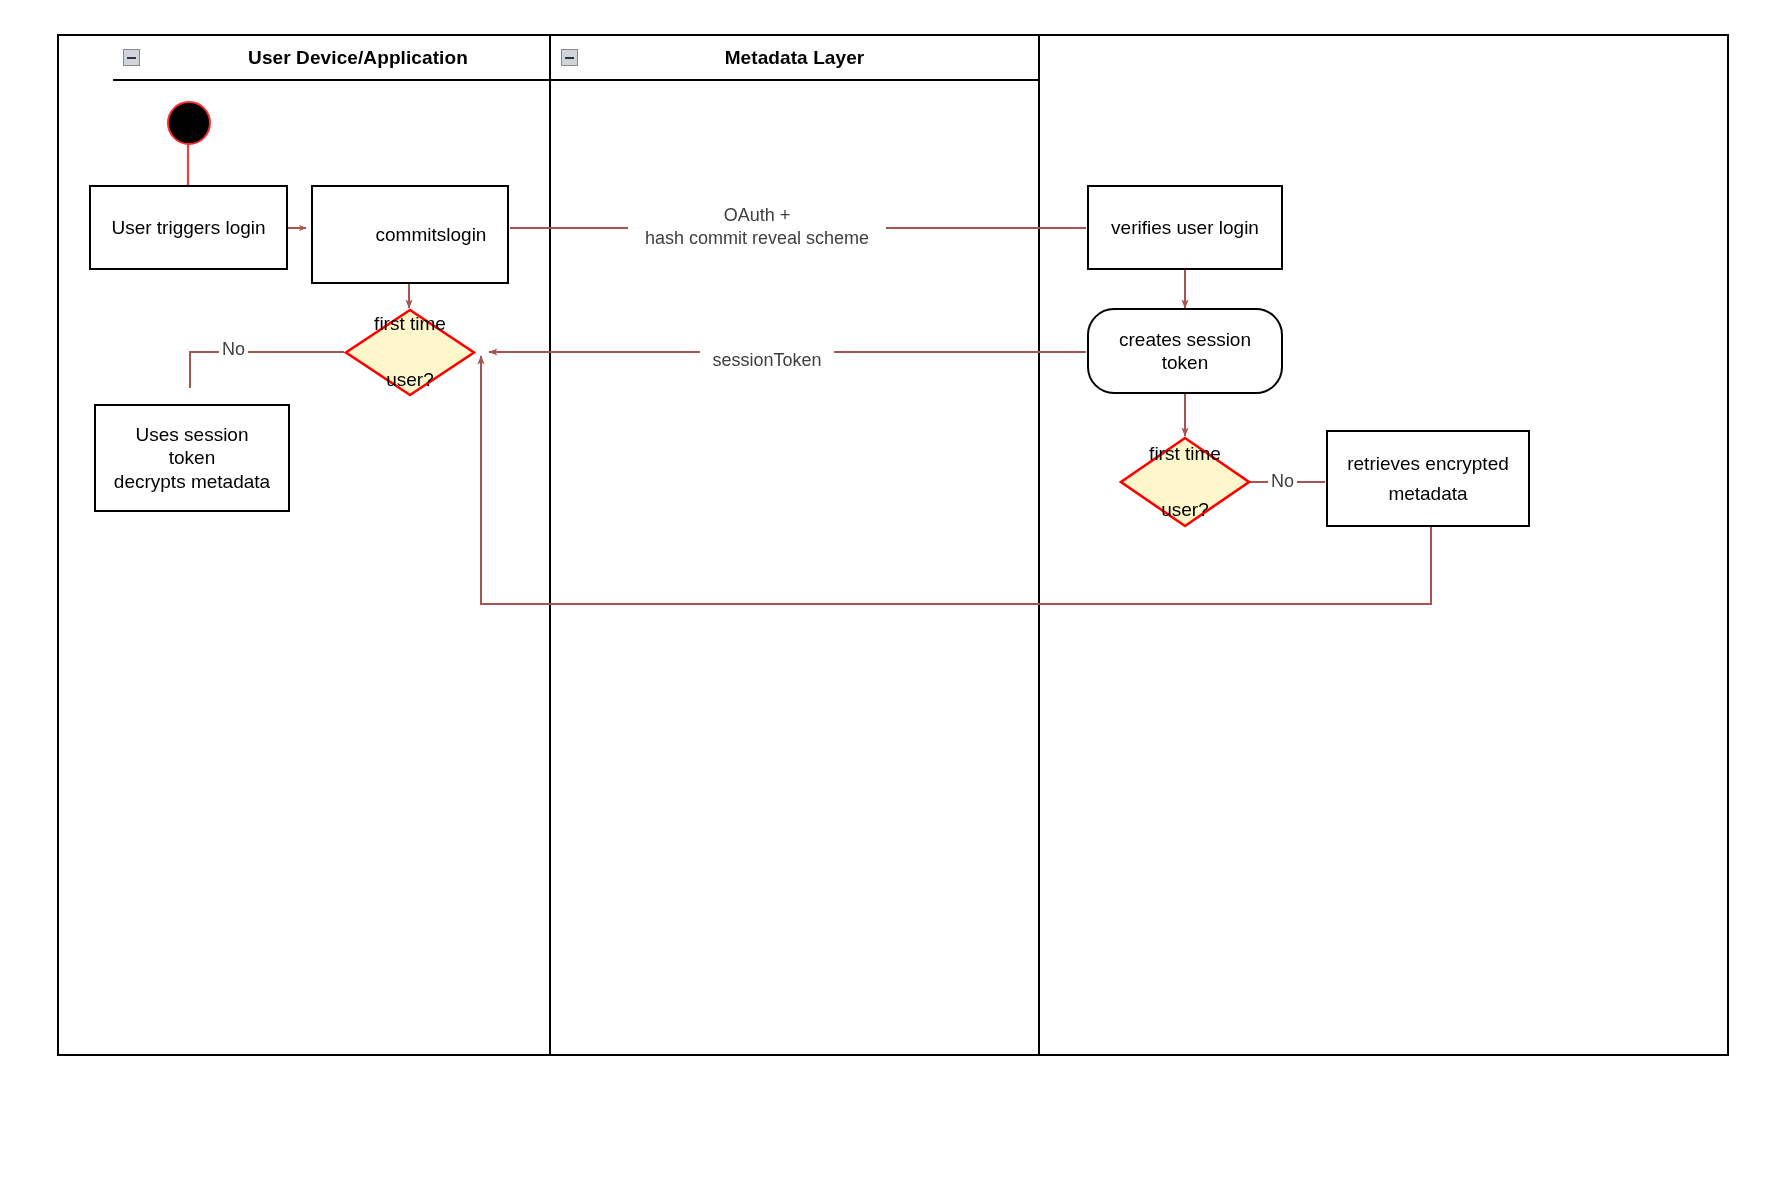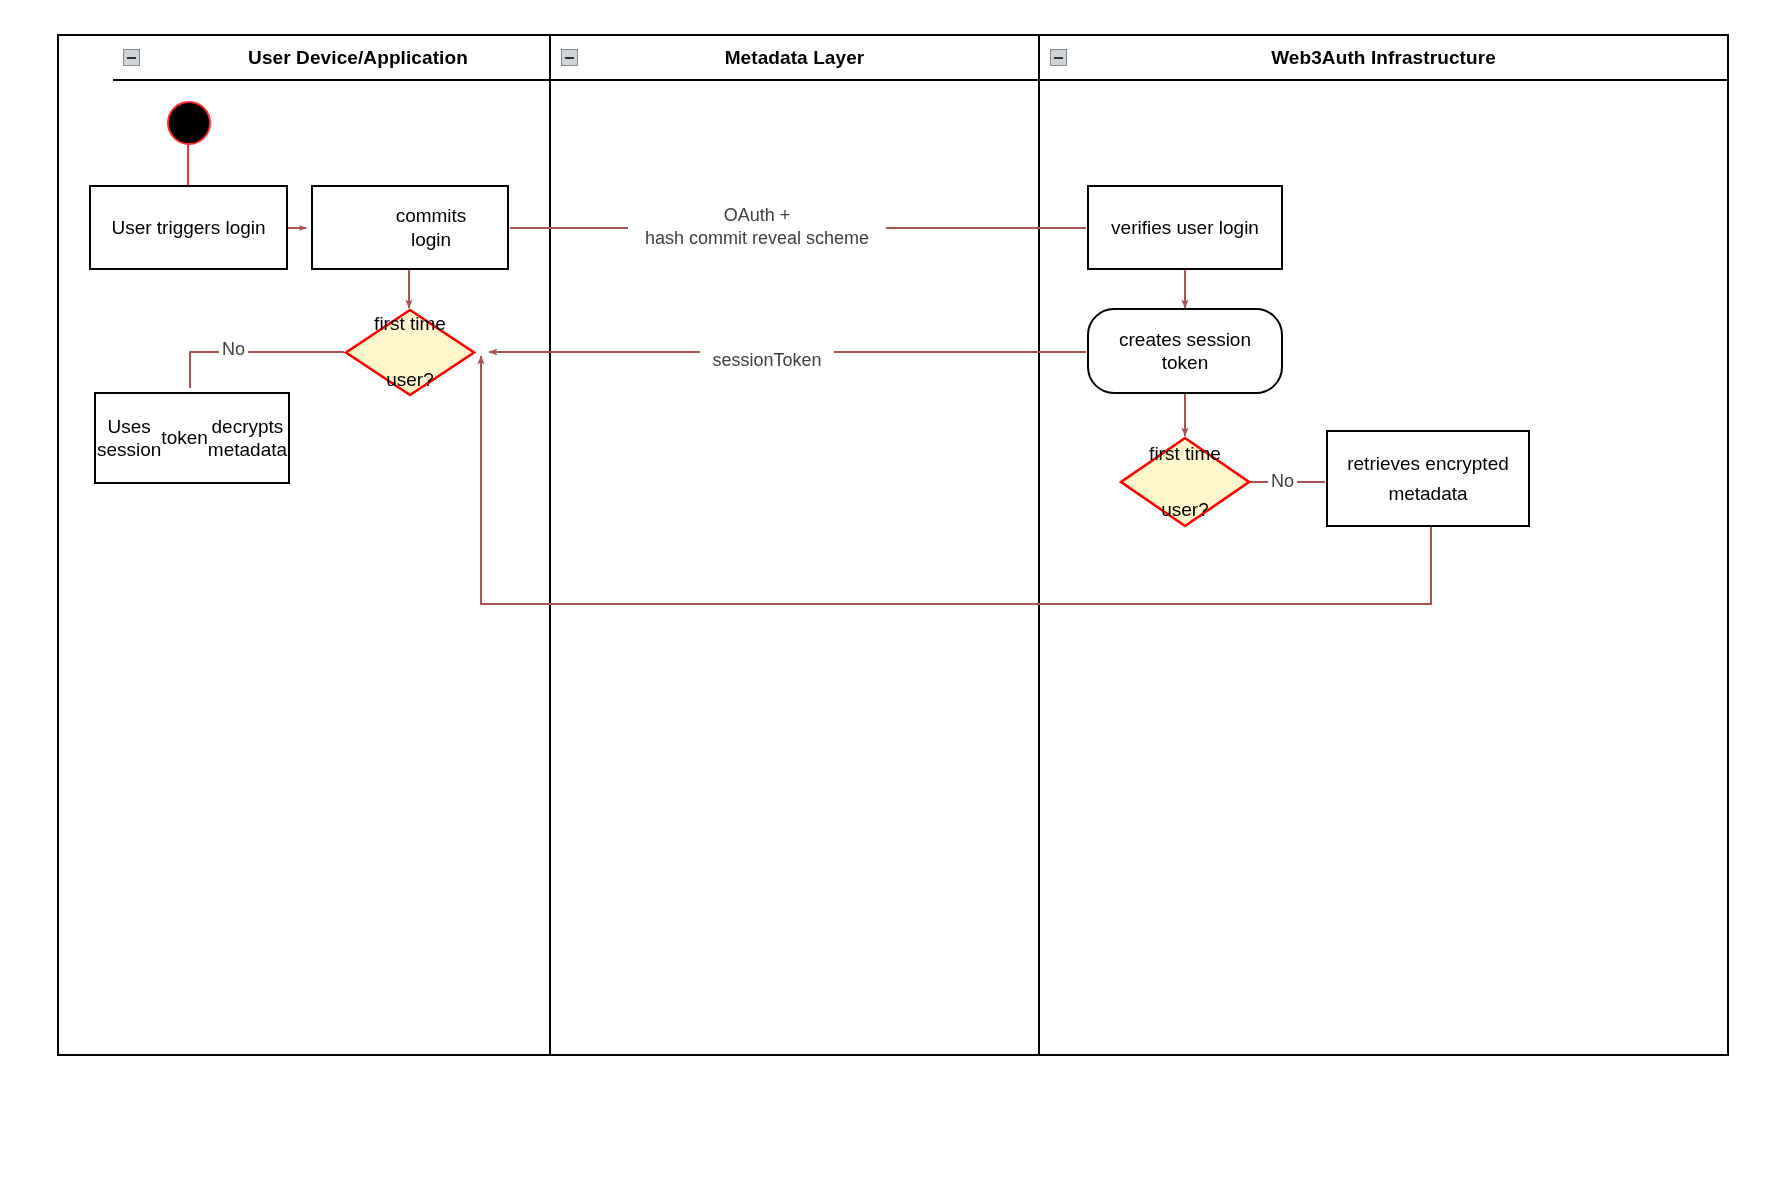--- a/index.html
+++ b/index.html
@@ -55,28 +55,20 @@
 
   <div class="lane" style="left:551px;top:36px;width:487px;height:1018px;">
     <div class="lane-header">
       <div class="collapse-box">
           <i></i>
         </div>
       <span class="lane-title">Metadata Layer</span>
     </div>
   </div>
 
-  <div class="lane" style="left:1040px;top:36px;width:687px;height:1018px;">
-    <div class="lane-header">
-      <div class="collapse-box">
-          <i></i>
-        </div>
-      <span class="lane-title">Web3Auth Infrastructure</span>
-    </div>
-  </div>
 
   <div class="lane-divider" style="left:549px;top:36px;height:1018px;"></div>
   <div class="lane-divider" style="left:1038px;top:36px;height:1018px;"></div>
 
   <svg class="wires">
     <defs>
       <marker id="ah" markerWidth="11" markerHeight="11" refX="8.6" refY="4" orient="auto" markerUnits="userSpaceOnUse">
         <path d="M0,0.4 L9.4,4 L0,7.6 L2.4,4 Z" fill="#a85450"></path>
       </marker>
       <marker id="ahs" markerWidth="9" markerHeight="9" refX="7.2" refY="3.4" orient="auto" markerUnits="userSpaceOnUse">
@@ -104,40 +96,40 @@
 
     <path d="M1431,527 L1431,604 L481,604 L481,356" stroke="#a85450" stroke-width="2" fill="none" marker-end="url(#ah)"></path>
   </svg>
 
   <div class="start-node" style="left:167px;top:101px;width:44px;height:44px;"></div>
 
   <div class="node" style="left:89px;top:185px;width:199px;height:85px;">
     <span>User triggers login</span>
   </div>
 
-  <div class="node" style="left:311px;top:185px;width:198px;height:85px;flex-direction:column;padding-left:48px;">
+  <div class="node" style="left:311px;top:185px;width:198px;height:99px;flex-direction:row;padding-left:48px;">
     <span>commits</span>
     <span>login</span>
   </div>
 
   <div class="decision" style="left:344px;top:308px;width:132px;height:89px;">
     <svg width="132" height="89" viewBox="0 0 132 89">
       <polygon points="66,2 130,44.5 66,87 2,44.5" fill="#fff7cc" stroke="#ff0000" stroke-width="2.6"></polygon>
     </svg>
     <div class="dlabel">
       <span>first time</span>
       <span>user?</span>
     </div>
   </div>
 
   <div class="edge-label" style="left:219px;top:338px;">
     <span>No</span>
   </div>
 
-  <div class="node" style="left:94px;top:392px;width:196px;height:92px;flex-direction:row;">
+  <div class="node" style="left:94px;top:404px;width:196px;height:108px;flex-direction:column;">
     <span>Uses session</span>
     <span>token</span>
     <span>decrypts metadata</span>
   </div>
 
   <div class="edge-label" style="left:628px;top:204px;width:252px;text-align:center;">
     <div>OAuth +</div>
     <div>hash commit reveal scheme</div>
   </div>
 

